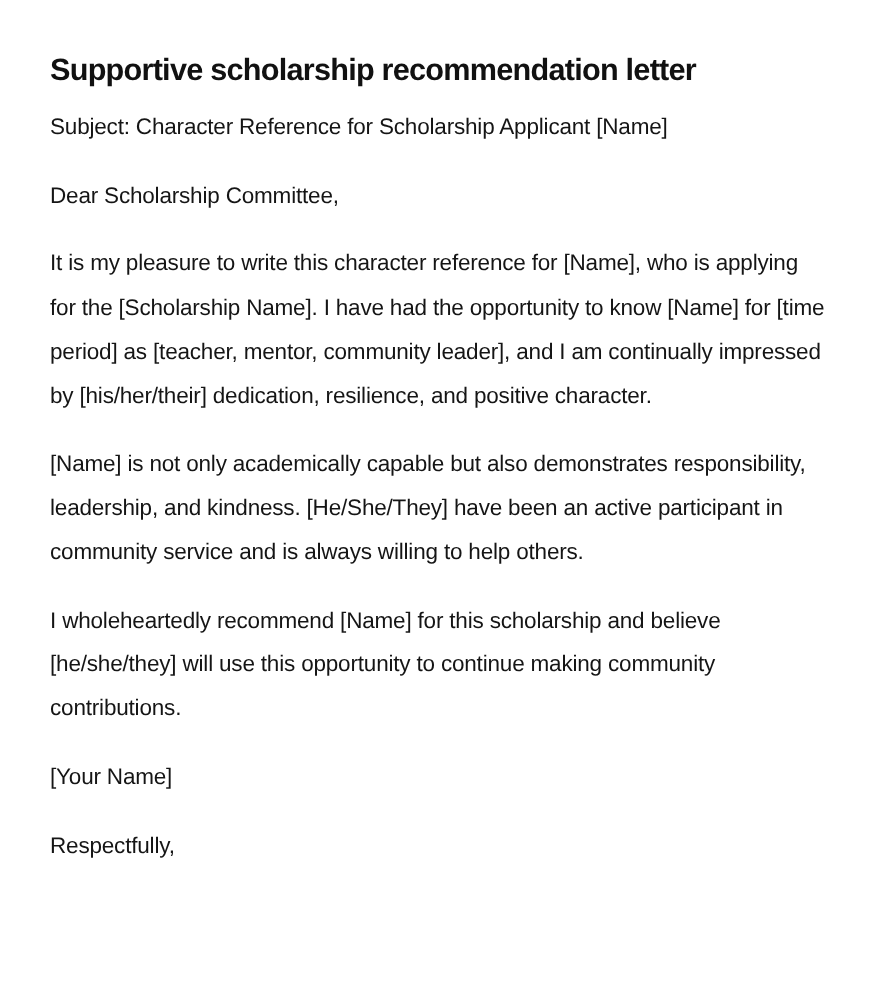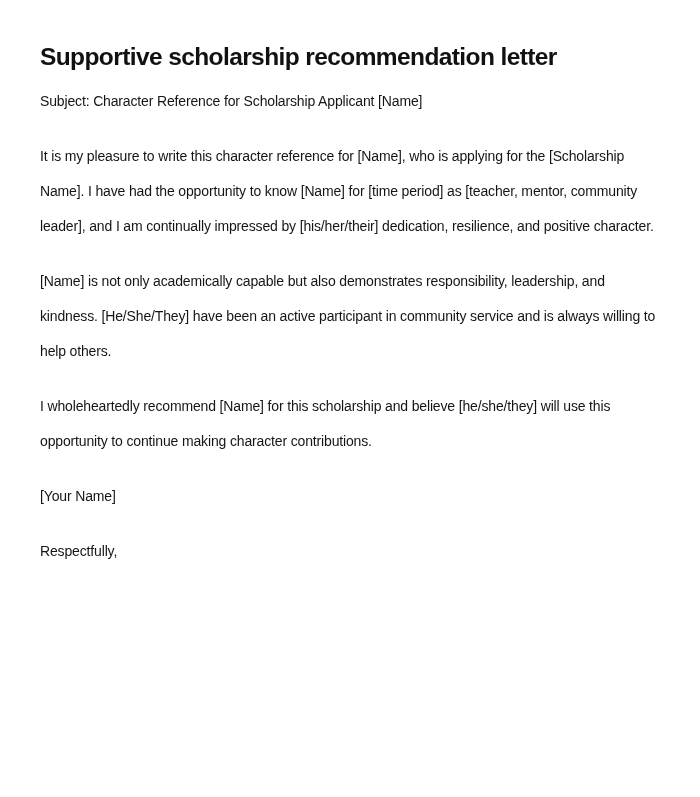--- a/index.html
+++ b/index.html
@@ -24,31 +24,32 @@
     .title {
       font-family: "Liberation Sans", sans-serif;
       font-weight: bold;
       font-size: 24.5px;
       letter-spacing: -0.6px;
       line-height: 34px;
       margin: 0 0 10px 0;
       color: #111111;
     }
     .para {
-      font-size: 14px;
+      font-size: 18px;
       line-height: 35.2px;
       margin: 0 0 19.5px 0;
       letter-spacing: -0.15px;
       color: #151515;
     }
   </style>
 </head>
 <body>
 
 <div class="doc">
   <h1 class="title">Supportive scholarship recommendation letter</h1>
   <p class="para">Subject: Character Reference for Scholarship Applicant [Name]</p>
+  <p class="para">Dear Scholarship Committee,</p>
   <p class="para">It is my pleasure to write this character reference for [Name], who is applying for the [Scholarship Name]. I have had the opportunity to know [Name] for [time period] as [teacher, mentor, community leader], and I am continually impressed by [his/her/their] dedication, resilience, and positive character.</p>
   <p class="para">[Name] is not only academically capable but also demonstrates responsibility, leadership, and kindness. [He/She/They] have been an active participant in community service and is always willing to help others.</p>
-  <p class="para">I wholeheartedly recommend [Name] for this scholarship and believe [he/she/they] will use this opportunity to continue making character contributions.</p>
+  <p class="para">I wholeheartedly recommend [Name] for this scholarship and believe [he/she/they] will use this opportunity to continue making community contributions.</p>
   <p class="para">[Your Name]</p>
   <p class="para">Respectfully,</p>
 </div>
 
 </body></html>

